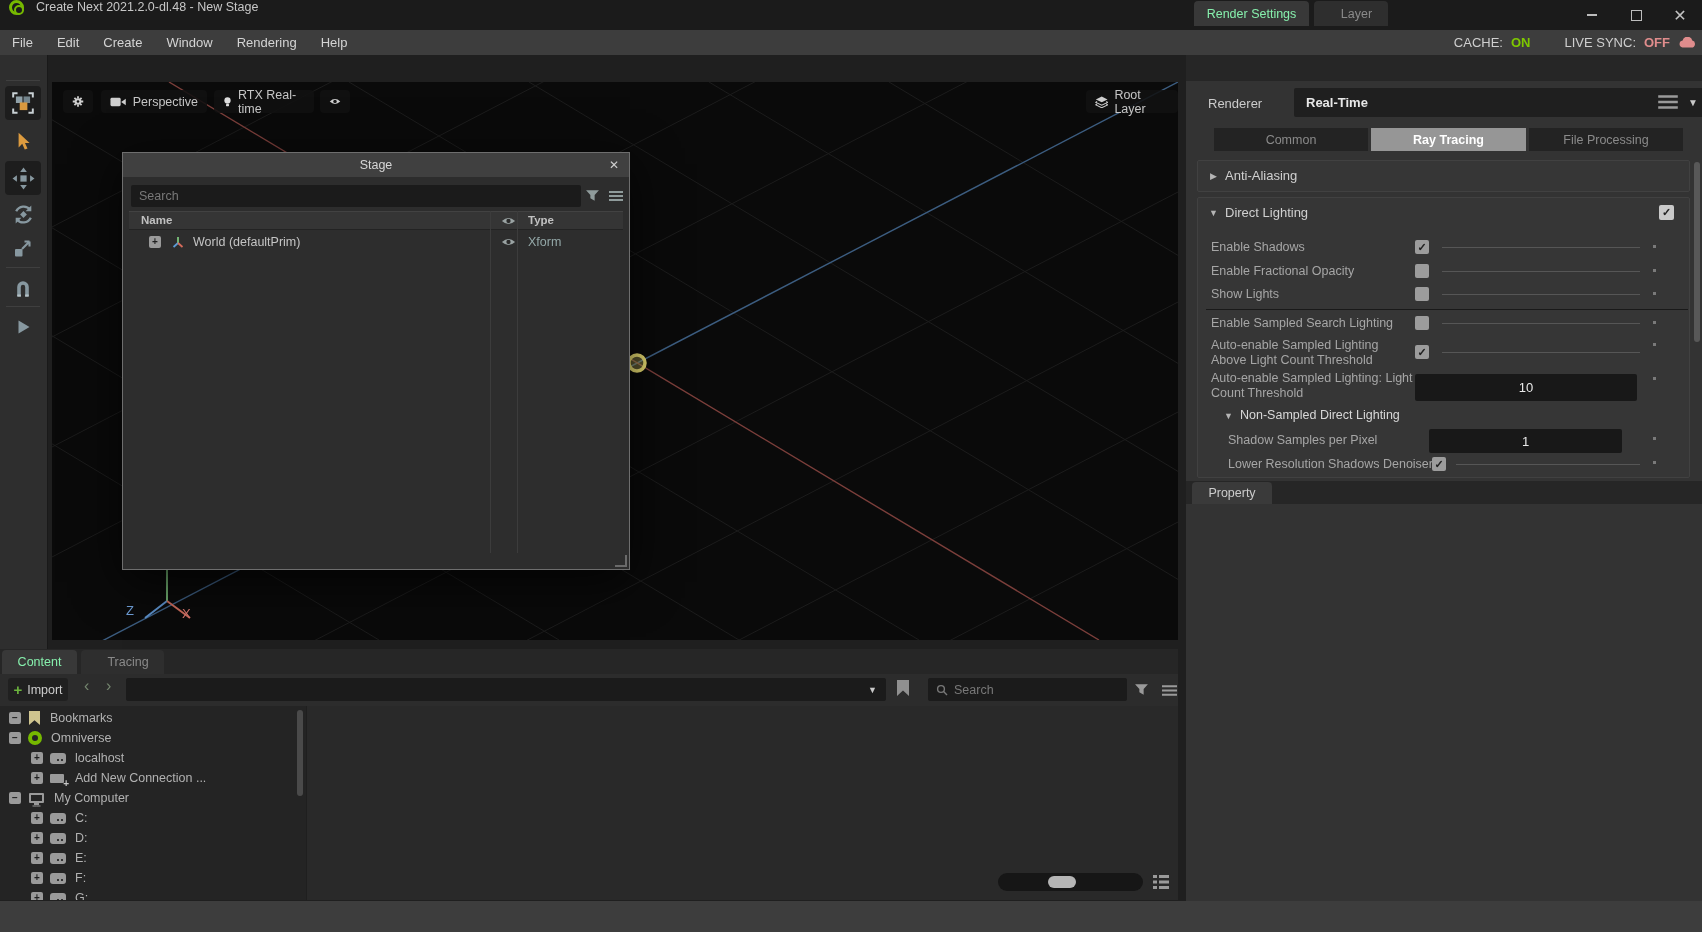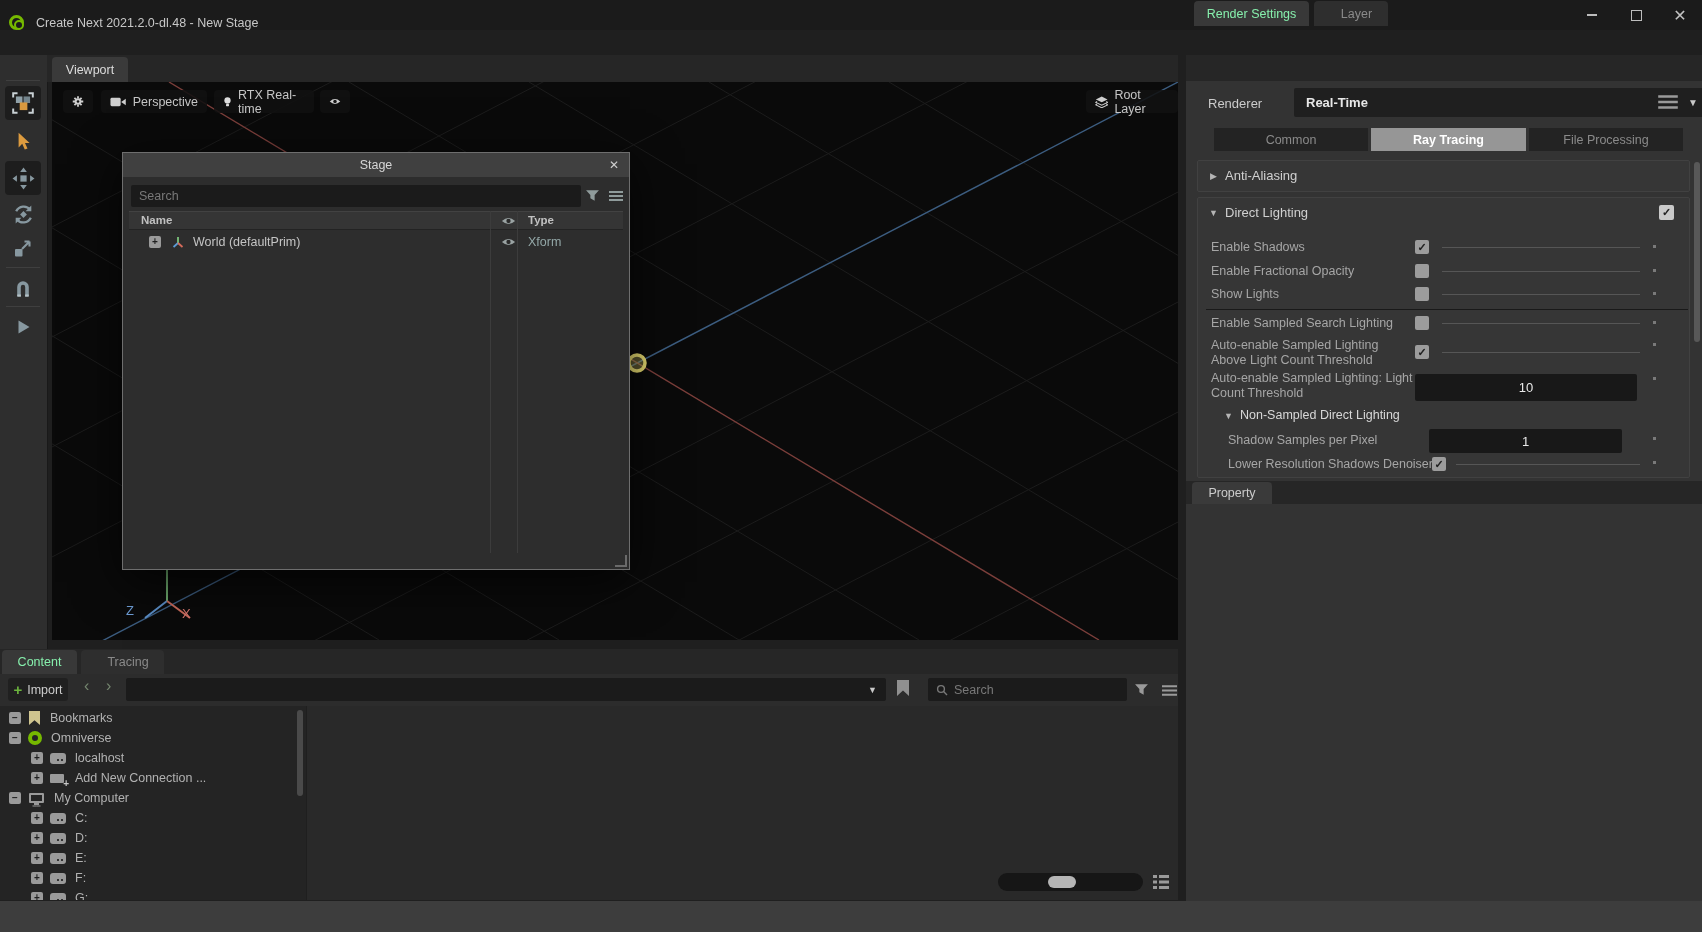--- a/index.html
+++ b/index.html
@@ -1,20 +1,20 @@
 <!DOCTYPE html>
 <html><head>
 <meta charset="utf-8">
 <style>
   html,body{margin:0;padding:0;background:#141414;}
   body{font-family:"Liberation Sans",sans-serif;}
   .app{position:relative;width:1702px;height:932px;background:#1f1f1f;overflow:hidden;-webkit-font-smoothing:antialiased;}
   .abs{position:absolute;}
   
-  .titlebar{left:0;top:0;width:1702px;height:30px;background:#1b1b1b;display:flex;align-items:flex-end;}
+  .titlebar{left:0;top:0;width:1702px;height:30px;background:#1b1b1b;display:flex;align-items:flex-start;}
   .logo-ring{width:15px;height:15px;border:3px solid #76b900;border-radius:50%;box-sizing:border-box;margin-left:9px;position:relative;}
   .logo-ring::after{content:"";position:absolute;right:-3px;bottom:-3px;width:6px;height:6px;background:#1b1b1b;border:2px solid #76b900;border-radius:50%;}
   .title-text{color:#c7c7c7;font-size:12.5px;margin-left:12px;}
   .wbtn{width:44px;height:30px;display:flex;align-items:center;justify-content:center;color:#c2c2c2;}
   .min-glyph{width:10px;height:2px;background:#bdbdbd;}
   .max-glyph{width:9px;height:9px;border:1.3px solid #bdbdbd;}
   
   .menubar{left:0;top:30px;width:1702px;height:25px;background:#3d3d3d;display:flex;align-items:center;color:#d4d4d4;font-size:13px;}
   .menu-item{padding:0 12px;}
   .menu-right{margin-left:auto;display:flex;align-items:center;gap:8px;padding-right:6px;color:#cfcfcf;}
@@ -96,20 +96,38 @@
       <div class="wbtn">
           <div class="min-glyph"></div>
         </div>
       <div class="wbtn">
           <div class="max-glyph"></div>
         </div>
       <div class="wbtn">✕</div>
     </div>
   </div>
 
+  <div class="abs menubar">
+    <span class="menu-item">File</span>
+    <span class="menu-item">Edit</span>
+    <span class="menu-item">Create</span>
+    <span class="menu-item">Window</span>
+    <span class="menu-item">Rendering</span>
+    <span class="menu-item">Help</span>
+    <div class="menu-right">
+      <span>CACHE:</span>
+      <span style="color:#7ec700;font-weight:bold;">ON</span>
+      <span class="gap26"></span>
+      <span>LIVE SYNC:</span>
+      <span style="color:#e08d8d;font-weight:bold;">OFF</span>
+      <svg width="18" height="11" viewBox="0 0 18 11">
+          <path d="M4.5 10.5h9a3.5 3.5 0 0 0 .8-6.9A5 5 0 0 0 4.6 3.4 3.6 3.6 0 0 0 4.5 10.5Z" fill="#e08d8d"></path>
+        </svg>
+    </div>
+  </div>
 
   <div class="abs ltoolbar">
     <div class="tsep" style="top:25px;"></div>
     <div class="tool active" style="top:31px;">
       <svg width="24" height="24" viewBox="0 0 22 22">
         <path d="M2 6V2h4M16 2h4v4M20 16v4h-4M6 20H2v-4" fill="none" stroke="#c8d0d4" stroke-width="1.8"></path>
         <rect x="4.5" y="5" width="6" height="6" fill="#8fa0a8"></rect>
           <rect x="11.5" y="5" width="6" height="6" fill="#74858d"></rect>
         <rect x="8" y="10.5" width="7" height="7" fill="#d9993f"></rect>
       </svg>
@@ -150,23 +168,20 @@
       </svg>
     </div>
     <div class="tsep" style="top:251px;"></div>
     <div class="tool" style="top:255px;">
       <svg width="22" height="22" viewBox="0 0 22 22">
         <path d="M6.5 4.5 17.5 11 6.5 17.5Z" fill="#8798a0"></path>
       </svg>
     </div>
   </div>
 
-  <div class="abs vtabbar">
-    <div class="vtab">Viewport</div>
-  </div>
 
   <div class="abs vcanvas">
     <svg width="1126" height="558" viewBox="0 0 1126 558">
 
       <g stroke="#1c1c1c" stroke-width="1">
         <line x1="0" y1="145" x2="1126" y2="-440"></line>
           <line x1="0" y1="255" x2="1126" y2="-330"></line>
         <line x1="0" y1="365" x2="1126" y2="-220"></line>
           <line x1="0" y1="475" x2="1126" y2="-110"></line>
         <line x1="0" y1="695" x2="1126" y2="110"></line>

